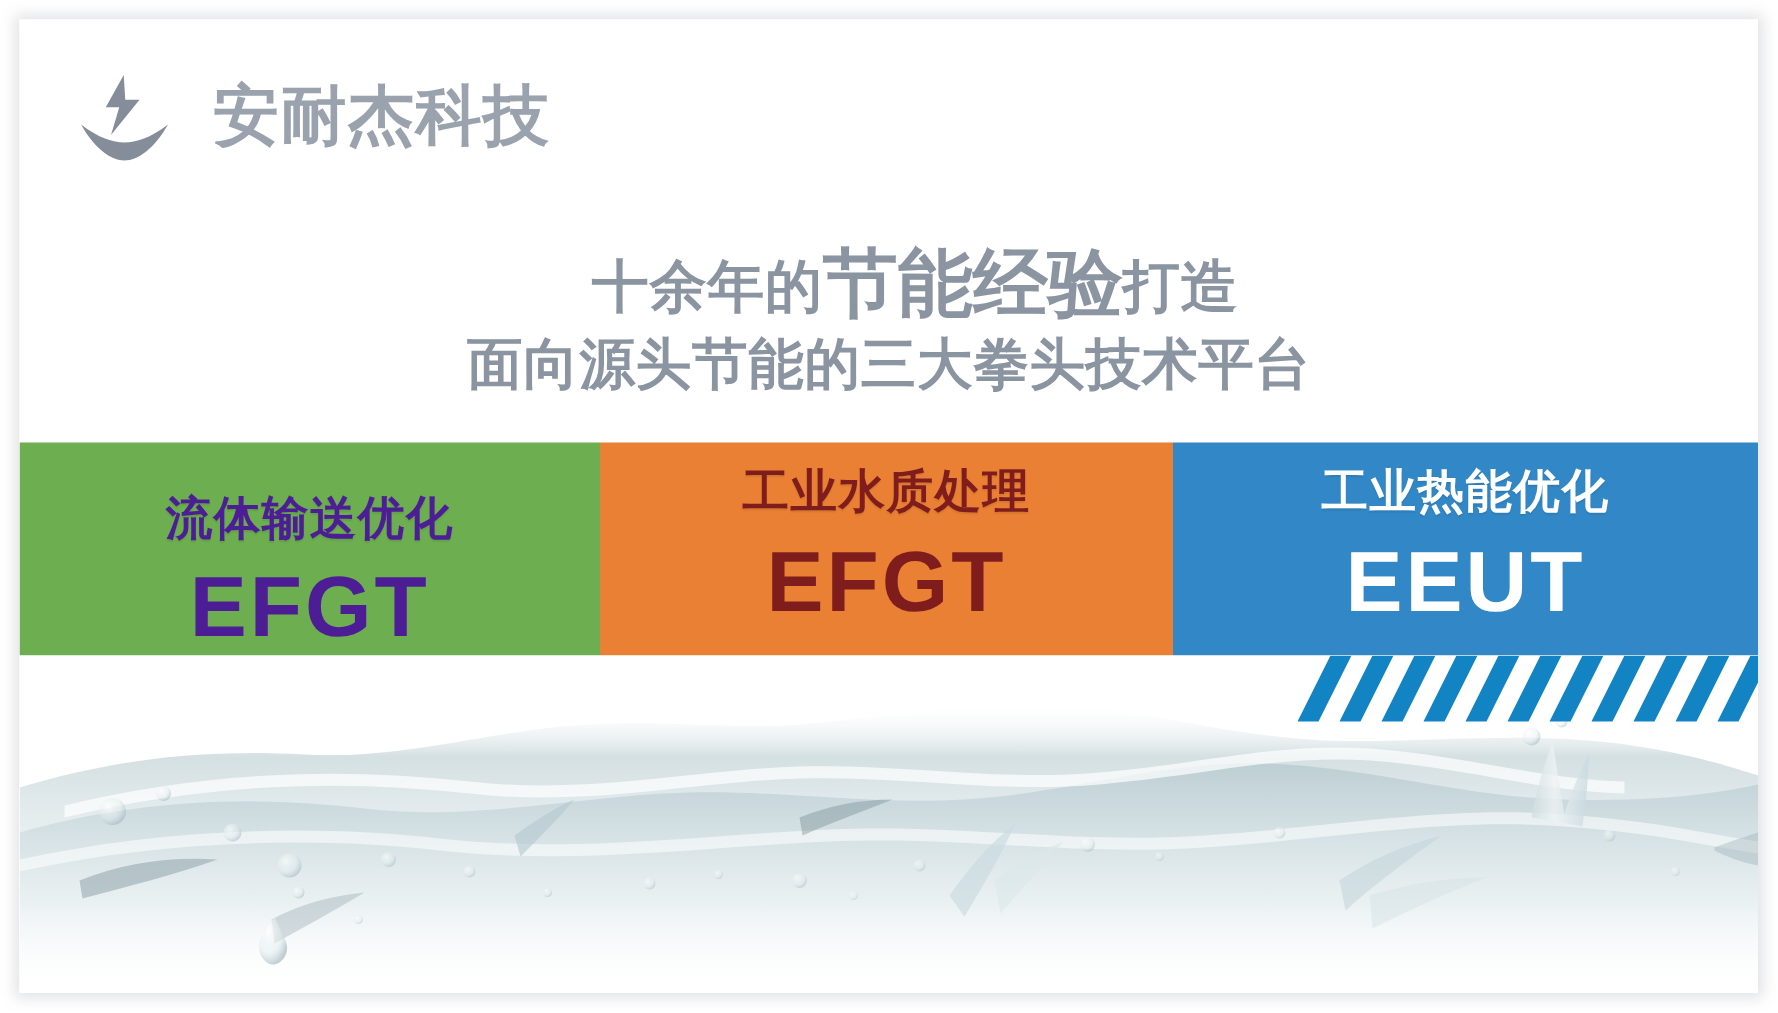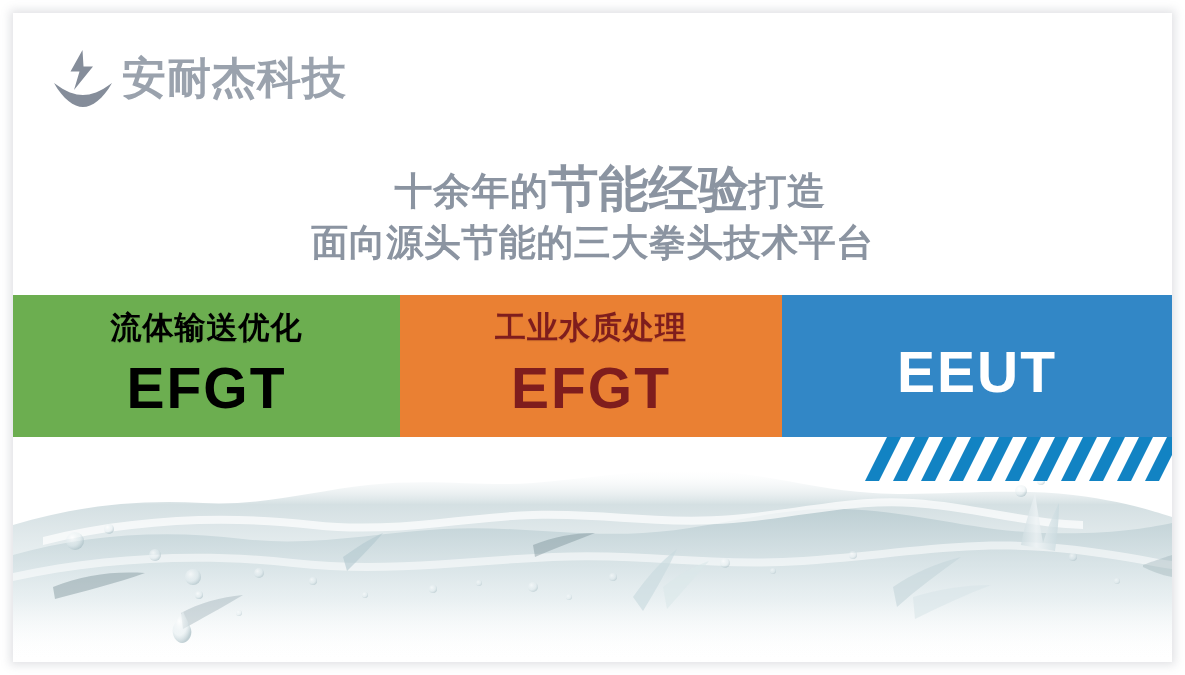--- a/index.html
+++ b/index.html
@@ -38,21 +38,21 @@
     overflow: hidden;
   }
 
   
   .logo-block {
     position: absolute;
     left: 35px;
     top: 32px;
     display: flex;
     align-items: center;
-    gap: 4px;
+    gap: 24px;
   }
   .logo-mark { width: 70px; height: 66px; display: block; }
   .logo-text {
     font-size: 44px;
     font-weight: bold;
     color: #9aa2ad;
     letter-spacing: 1px;
     line-height: 1;
     white-space: nowrap;
   }
@@ -165,31 +165,32 @@
       <span class="logo-text">安耐杰科技</span>
     </div>
 
     <div class="headline">
       <span class="headline-l1"><span>十余年的</span><span class="big">节能经验</span><span>打造</span></span>
       <span class="headline-l2">面向源头节能的三大拳头技术平台</span>
     </div>
 
     <div class="panels">
 
-      <div class="panel panel-green" style="background: rgb(108, 174, 80); color: #000000;">
+      <div class="panel panel-green" style="background: rgb(108, 174, 80); color: #4c1d95; justify-content: flex-end;">
         <span class="panel-zh">流体输送优化</span>
         <span class="panel-code">EFGT</span>
       </div>
 
       <div class="panel panel-orange" style="background: rgb(234, 128, 51); color: #7f1d1d;">
         <span class="panel-zh">工业水质处理</span>
         <span class="panel-code">EFGT</span>
       </div>
 
       <div class="panel panel-blue" style="background: rgb(50, 135, 198); color: rgb(255, 255, 255);">
+        <span class="panel-zh">工业热能优化</span>
         <span class="panel-code">EEUT</span>
       </div>
     </div>
 
     <div class="water">
       <svg viewBox="0 0 1159 225" preserveAspectRatio="none" aria-hidden="true">
         <defs>
           <linearGradient id="wgrad" x1="0" y1="0" x2="0" y2="1">
             <stop offset="0%" stop-color="#ffffff" stop-opacity="0.15"></stop>
             <stop offset="18%" stop-color="#d2dee1" stop-opacity="0.95"></stop>

